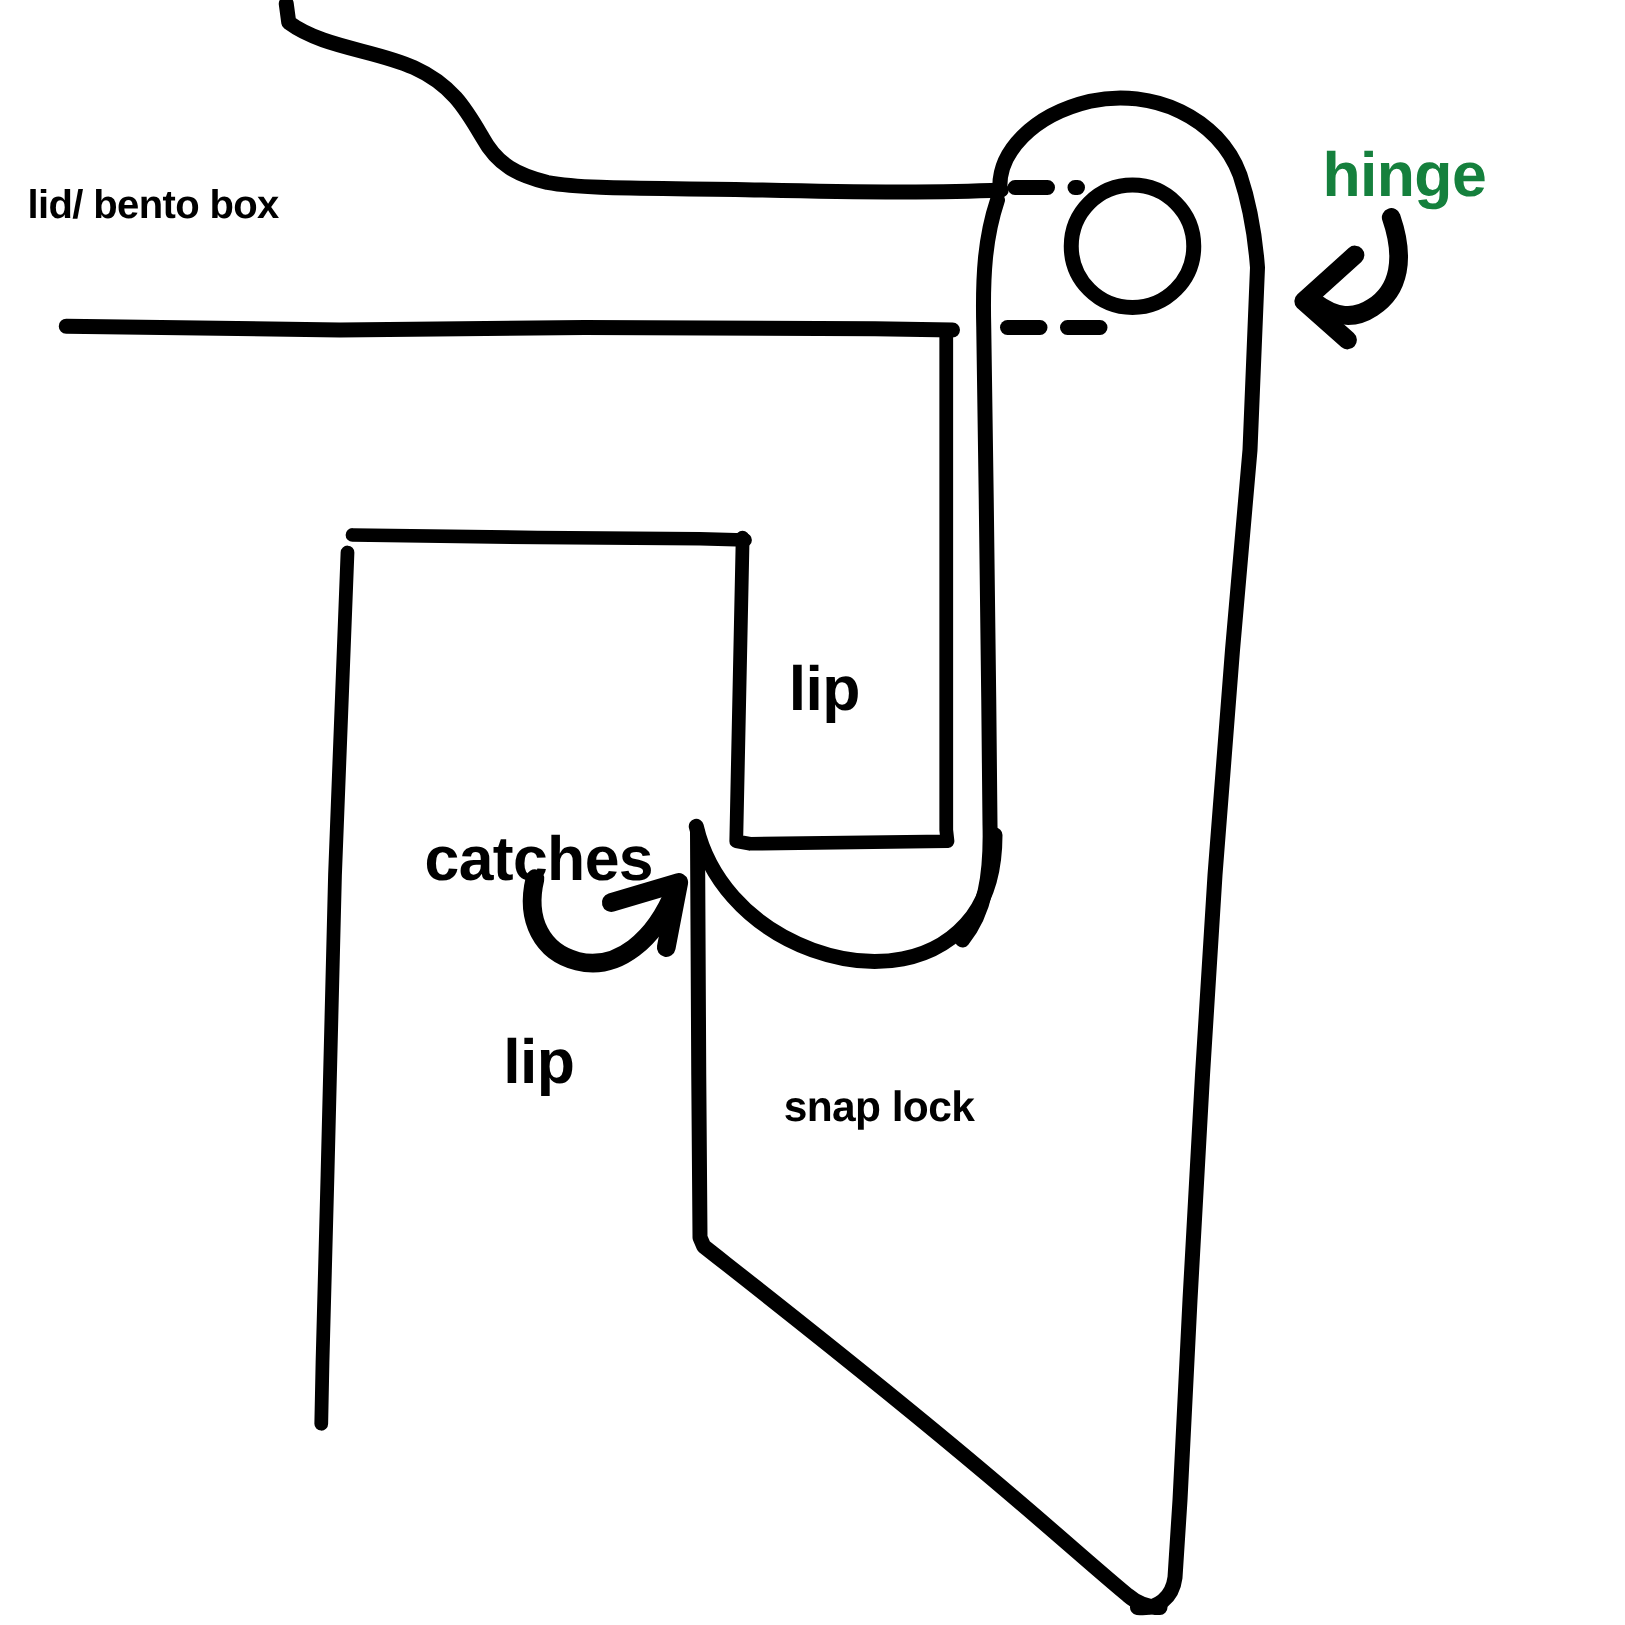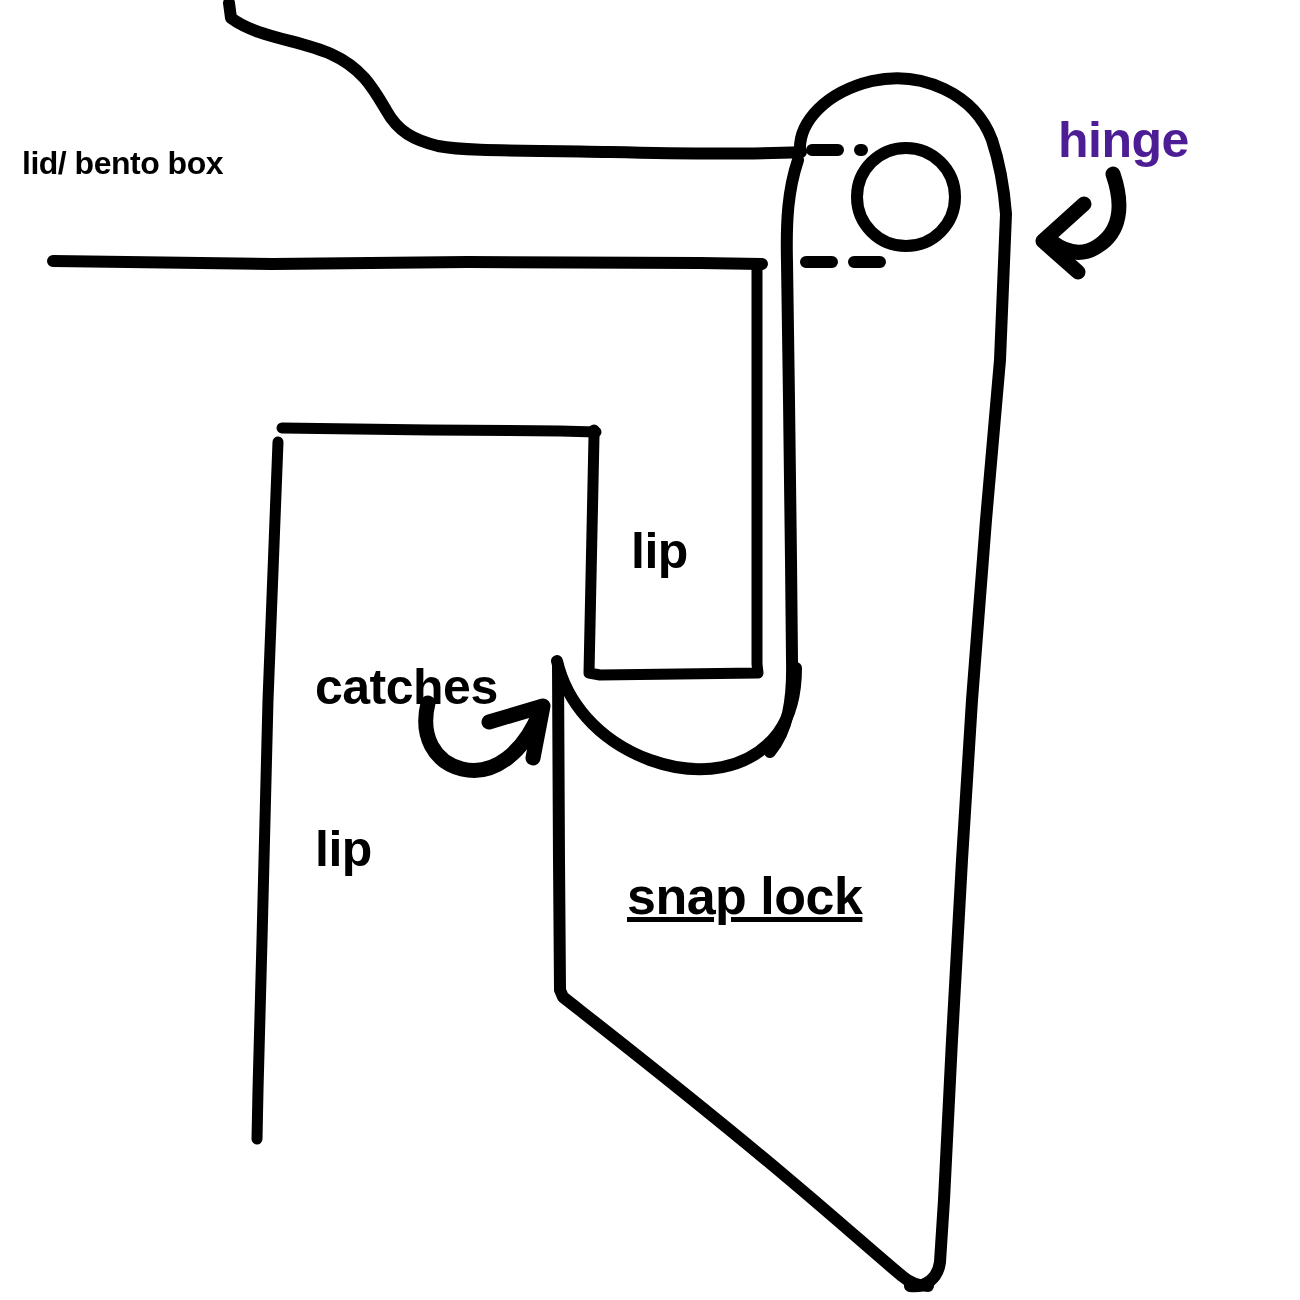--- a/index.html
+++ b/index.html
@@ -26,21 +26,21 @@
   .label {
     position: absolute;
     font-family: "Liberation Sans", sans-serif;
     font-weight: bold;
     color: #000000;
     white-space: pre;
     line-height: 1.08;
     letter-spacing: -0.5px;
     user-select: none;
   }
-  .label.center { text-align: left; }
+  .label.center { text-align: center; }
   #label-lid-bento-box {
     left: 22px;
     top: 146px;
     font-size: 32px;
   }
   #label-hinge {
     left: 1058px;
     top: 113px;
     font-size: 50px;
   }
@@ -57,22 +57,21 @@
   }
   #label-bento-box {
     left: 70px;
     top: 714px;
     font-size: 50px;
     width: 165px;
   }
   #label-snap-lock {
     left: 627px;
     top: 868px;
-    font-size: 52px;
-    text-decoration: underline;
+    font-size: 34px;
   }
 </style>
 </head>
 <body style="background: rgb(255, 255, 255);">
 
 <div id="canvas" style="background: rgb(255, 255, 255);">
 
   <svg id="drawing" viewBox="0 0 1300 1300">
 
     <g fill="none" stroke="#000000" stroke-linecap="round" stroke-linejoin="round">
@@ -160,21 +159,21 @@
                  C 420 736 434 762 462 769
                  C 494 777 524 752 540 712" stroke-width="15"></path>
         <path d="M 489 722 L 543 706 L 533 758" stroke-width="15"></path>
       </g>
 
     </g>
   </svg>
 
   <div class="label" id="label-lid-bento-box" style="color: rgb(0, 0, 0);">lid/ bento box</div>
 
-  <div class="label" id="label-hinge" style="color: #4c1d95;">hinge</div>
+  <div class="label" id="label-hinge" style="color: #15803d;">hinge</div>
 
   <div class="label" id="label-lip" style="color: rgb(0, 0, 0);">lip</div>
 
   <div class="label center" id="label-catches-lip" style="color: rgb(0, 0, 0);">
     <div>catches</div>
     <div>lip</div>
   </div>
 
 
   <div class="label" id="label-snap-lock" style="color: rgb(0, 0, 0);">snap lock</div>

